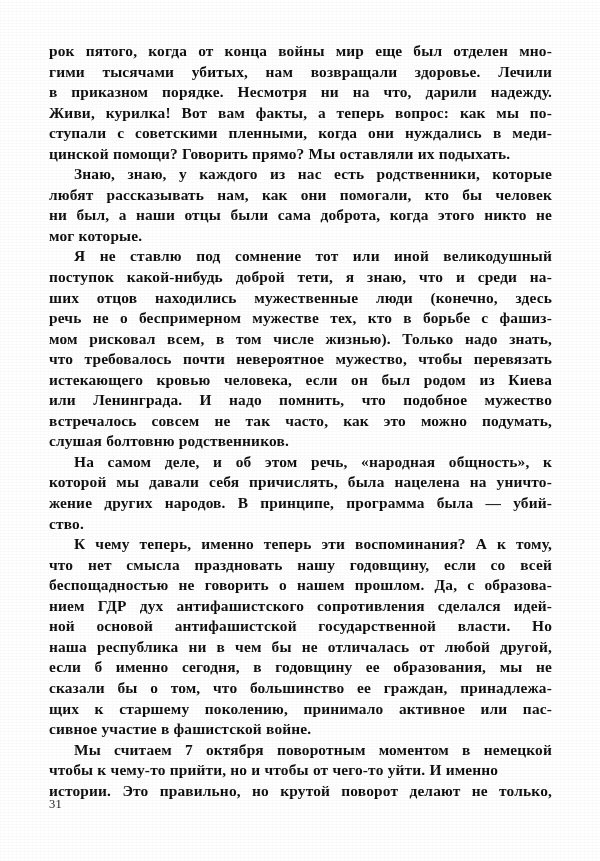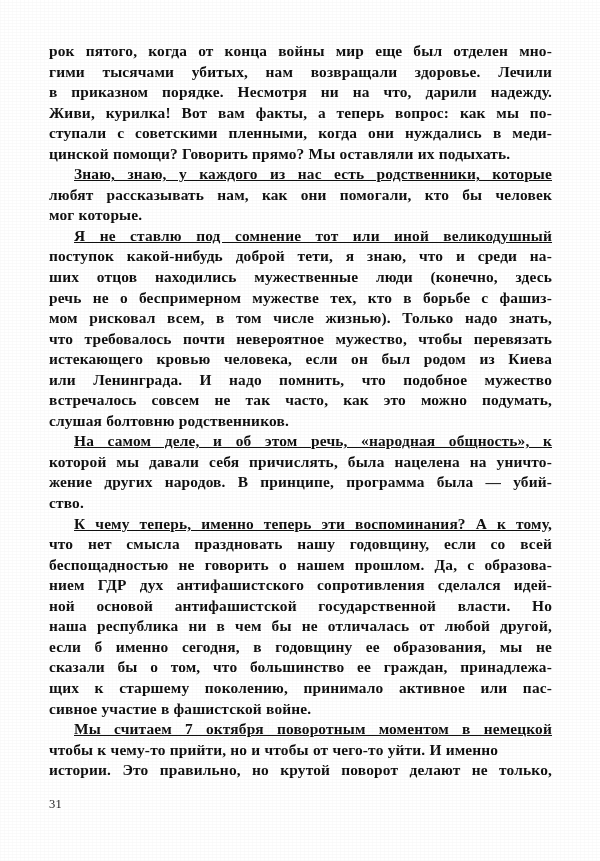--- a/index.html
+++ b/index.html
@@ -52,21 +52,20 @@
     display: block;
     text-align: justify;
     text-align-last: justify;
     white-space: pre;
   }
   .ln.last {
     text-align-last: left;
   }
   .ln.indent {
     text-indent: 25px;
-    text-decoration: underline;
   }
 
   
   .folio {
     position: absolute;
     left: 49px;
     top: 797px;
     font-size: 12.5px;
     font-weight: 400;
     color: #1a1a1a;
@@ -85,21 +84,21 @@
       repeating-linear-gradient(90deg, rgba(0,0,0,.4) 0 1px, rgba(0,0,0,0) 1px 4px);
   }
 </style>
 </head>
 <body>
 
 <div class="page-sheet">
 
   <div class="text-column">
       <p class="para"><span class="ln">рок пятого, когда от конца войны мир еще был отделен мно-</span><span class="ln">гими тысячами убитых, нам возвращали здоровье. Лечили</span><span class="ln">в приказном порядке. Несмотря ни на что, дарили надежду.</span><span class="ln">Живи, курилка! Вот вам факты, а теперь вопрос: как мы по-</span><span class="ln">ступали с советскими пленными, когда они нуждались в меди-</span><span class="ln last">цинской помощи? Говорить прямо? Мы оставляли их подыхать.</span></p>
-      <p class="para"><span class="ln indent">Знаю, знаю, у каждого из нас есть родственники, которые</span><span class="ln">любят рассказывать нам, как они помогали, кто бы человек</span><span class="ln last">мог которые.</span></p>
+      <p class="para"><span class="ln indent">Знаю, знаю, у каждого из нас есть родственники, которые</span><span class="ln">любят рассказывать нам, как они помогали, кто бы человек</span><span class="ln">ни был, а наши отцы были сама доброта, когда этого никто не</span><span class="ln last">мог которые.</span></p>
       <p class="para"><span class="ln indent">Я не ставлю под сомнение тот или иной великодушный</span><span class="ln">поступок какой-нибудь доброй тети, я знаю, что и среди на-</span><span class="ln">ших отцов находились мужественные люди (конечно, здесь</span><span class="ln">речь не о беспримерном мужестве тех, кто в борьбе с фашиз-</span><span class="ln">мом рисковал всем, в том числе жизнью). Только надо знать,</span><span class="ln">что требовалось почти невероятное мужество, чтобы перевязать</span><span class="ln">истекающего кровью человека, если он был родом из Киева</span><span class="ln">или Ленинграда. И надо помнить, что подобное мужество</span><span class="ln">встречалось совсем не так часто, как это можно подумать,</span><span class="ln last">слушая болтовню родственников.</span></p>
       <p class="para"><span class="ln indent">На самом деле, и об этом речь, «народная общность», к</span><span class="ln">которой мы давали себя причислять, была нацелена на уничто-</span><span class="ln">жение других народов. В принципе, программа была — убий-</span><span class="ln last">ство.</span></p>
       <p class="para"><span class="ln indent">К чему теперь, именно теперь эти воспоминания? А к тому,</span><span class="ln">что нет смысла праздновать нашу годовщину, если со всей</span><span class="ln">беспощадностью не говорить о нашем прошлом. Да, с образова-</span><span class="ln">нием ГДР дух антифашистского сопротивления сделался идей-</span><span class="ln">ной основой антифашистской государственной власти. Но</span><span class="ln">наша республика ни в чем бы не отличалась от любой другой,</span><span class="ln">если б именно сегодня, в годовщину ее образования, мы не</span><span class="ln">сказали бы о том, что большинство ее граждан, принадлежа-</span><span class="ln">щих к старшему поколению, принимало активное или пас-</span><span class="ln last">сивное участие в фашистской войне.</span></p>
       <p class="para"><span class="ln indent">Мы считаем 7 октября поворотным моментом в немецкой</span><span class="ln last">чтобы к чему-то прийти, но и чтобы от чего-то уйти. И именно</span><span class="ln">истории. Это правильно, но крутой поворот делают не только,</span></p>
     </div>
 
   <div class="folio">31</div>
 
   <div class="scan-grain"></div>
 

